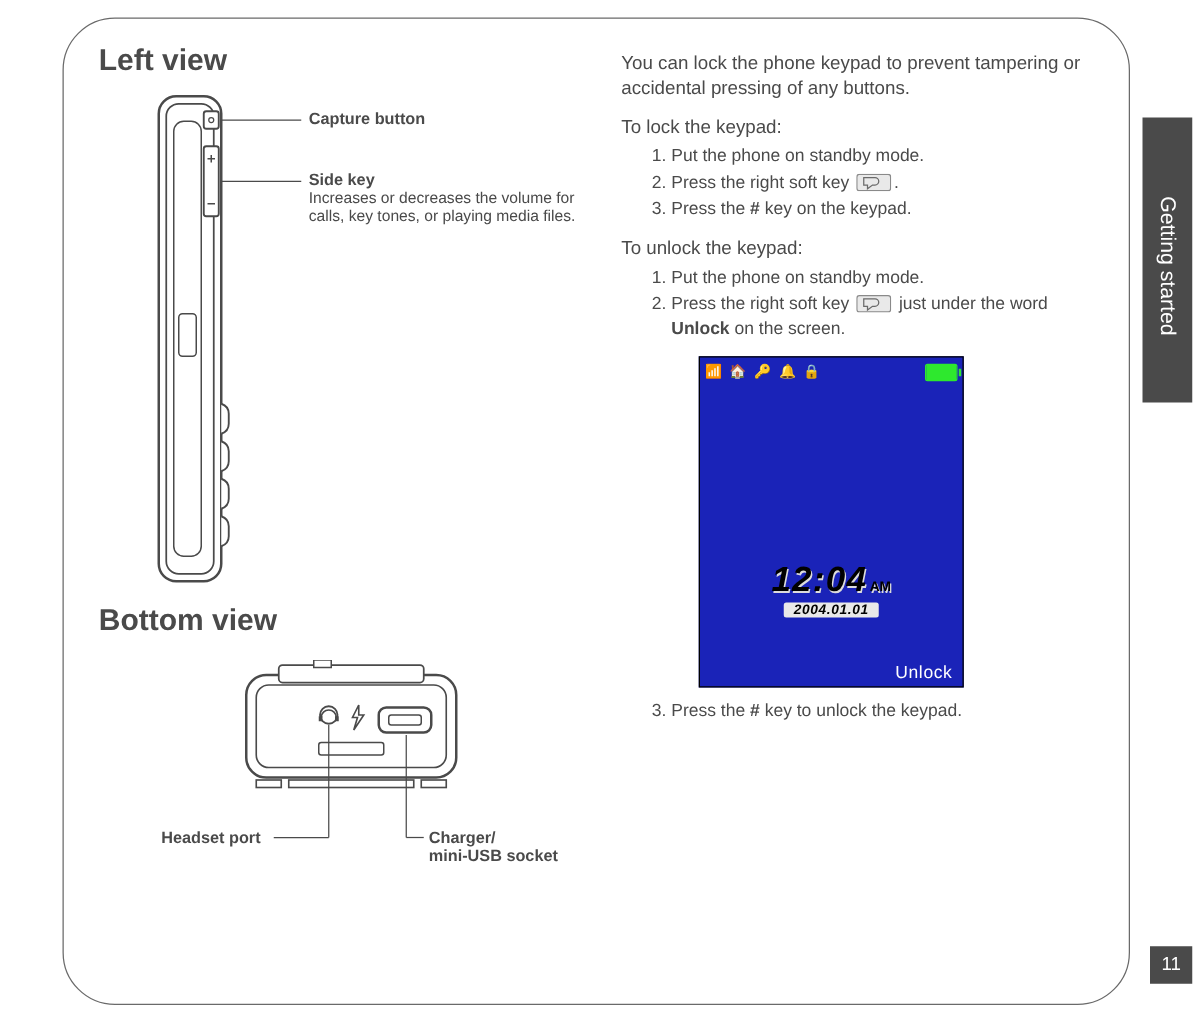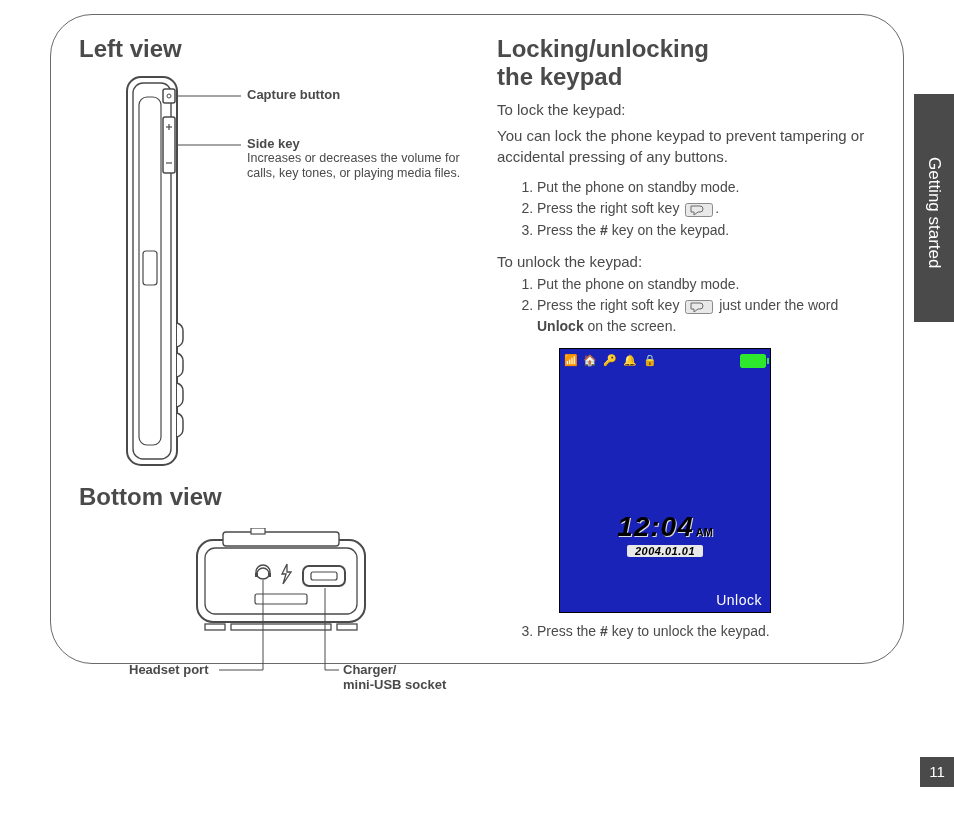--- a/index.html
+++ b/index.html
@@ -11,21 +11,21 @@
     font-family: Arial, Helvetica, sans-serif;
     color: #4a4a4a;
     position: relative;
     overflow: hidden;
   }
   .page {
     position: absolute;
     left: 50px;
     top: 14px;
     width: 854px;
-    height: 650px;
+    height: 790px;
     border: 1.5px solid #6a6a6a;
     border-radius: 42px;
     background: #fff;
     box-sizing: border-box;
   }
   .columns {
     display: flex;
     padding: 20px 24px 20px 28px;
     height: 100%;
     box-sizing: border-box;
@@ -311,28 +311,24 @@
 
         <span class="label-title" style="position:absolute; left:50px; top:142px;">Headset port</span>
         <div style="position:absolute; left:264px; top:142px;">
           <span class="label-title">Charger/</span>
           <span class="label-title">mini-USB socket</span>
         </div>
       </div>
     </div>
 
     <div class="col-right">
-      <h2>
-        <span>Locking/unlocking</span><br>
-        <span>the keypad</span>
-      </h2>
+
+      <p class="body-text">You can lock the phone keypad to prevent tampering or accidental pressing of any buttons.</p>
 
       <p class="body-text" style="margin-bottom:2px;">To lock the keypad:</p>
-
-      <p class="body-text">You can lock the phone keypad to prevent tampering or accidental pressing of any buttons.</p>
       <ol class="numbered">
         <li>Put the phone on standby mode.</li>
         <li>
           <span>Press the right soft key </span>
           <svg class="softkey-icon" width="28" height="14" viewBox="0 0 28 14">
             <rect x="0.5" y="0.5" width="27" height="13" rx="2" fill="#e9e9e9" stroke="#8a8a8a"></rect>
             <path d="M6 3 h9 a3 3 0 0 1 0 6 h-2 l-4 3 v-3 h-3 z" fill="none" stroke="#6a6a6a" stroke-width="1"></path>
           </svg><span>.</span>
         </li>
         <li>

